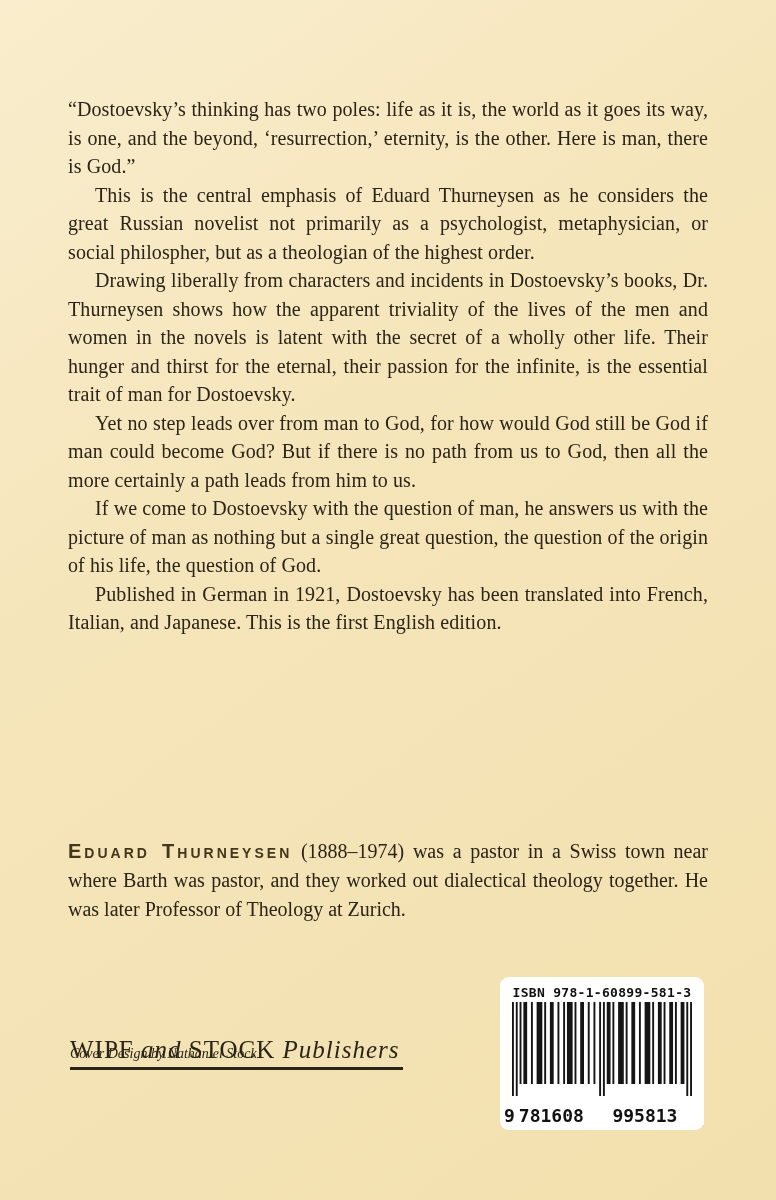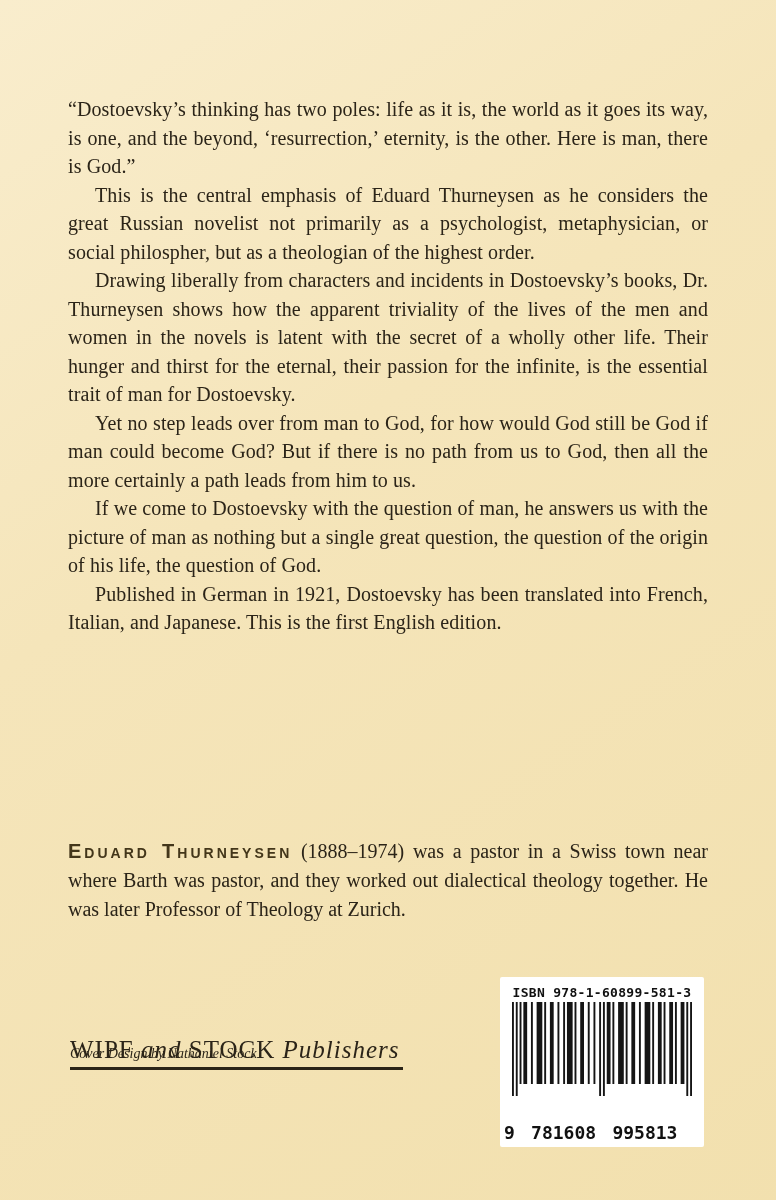--- a/index.html
+++ b/index.html
@@ -78,23 +78,23 @@
     white-space: nowrap;
   }
   .pub-loc .dot { margin: 0 9px; }
 
   
   .barcode {
     position: absolute;
     left: 500px;
     top: 977px;
     width: 204px;
-    height: 170px;
+    height: 153px;
     background: #ffffff;
-    border-radius: 2px;
+    border-radius: 9px;
     text-align: center;
   }
   .isbn {
     font-family: "DejaVu Sans Mono", monospace;
     font-weight: bold;
     font-size: 13px;
     letter-spacing: 0.3px;
     padding-top: 8px;
     color: #111;
     white-space: nowrap;
@@ -108,21 +108,21 @@
     display: flex;
     align-items: baseline;
     font-family: "DejaVu Sans Mono", monospace;
     font-weight: bold;
     font-size: 18px;
     color: #111;
     line-height: 1;
   }
   .bc-digits span { background: #fff; padding: 0 2px; }
   .bcd-first { margin-left: 2px; }
-  .bcd-left  { flex: 1; text-align: center; }
+  .bcd-left  { flex: 1; text-align: left; }
   .bcd-right { flex: 1; text-align: left; }
 </style>
 </head>
 <body>
 
 <div class="cover">
 
   <div class="blurb">
     <p class="first">“Dostoevsky’s thinking has two poles: life as it is, the world as it goes its way, is one, and the beyond, ‘resurrection,’ eternity, is the other. Here is man, there is God.”</p>
     <p>This is the central emphasis of Eduard Thurneysen as he considers the great Russian novelist not primarily as a psychologist, metaphysician, or social philospher, but as a theologian of the highest order.</p>

